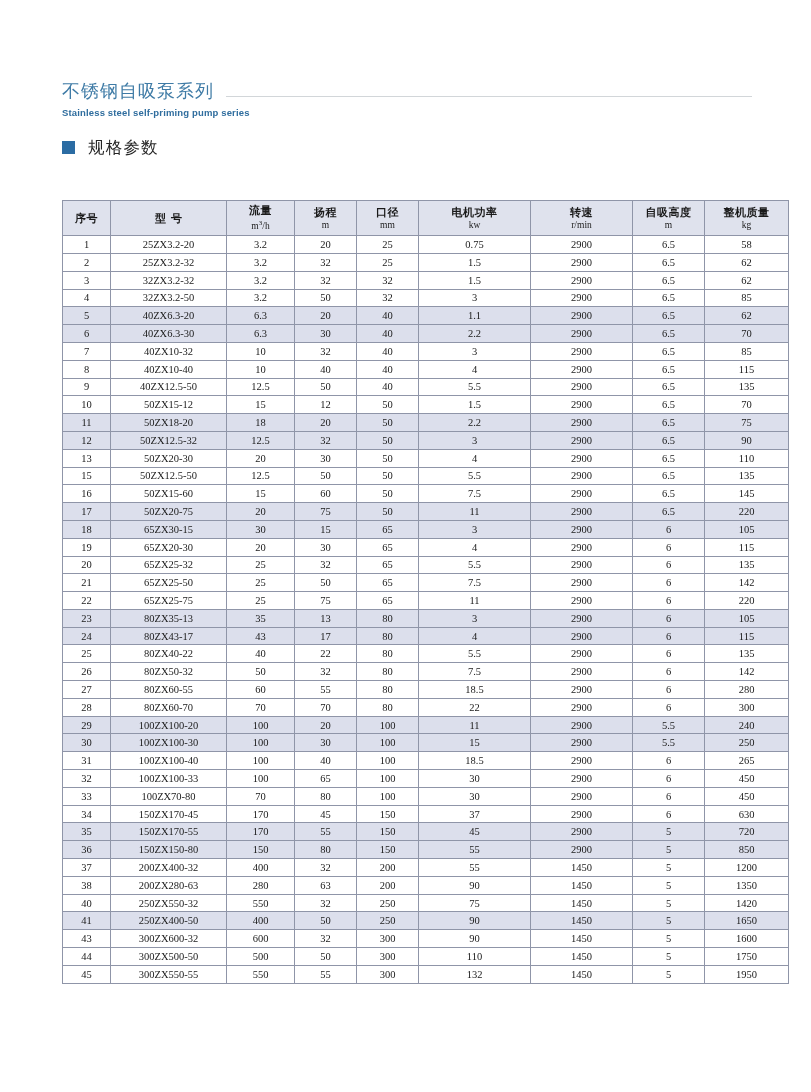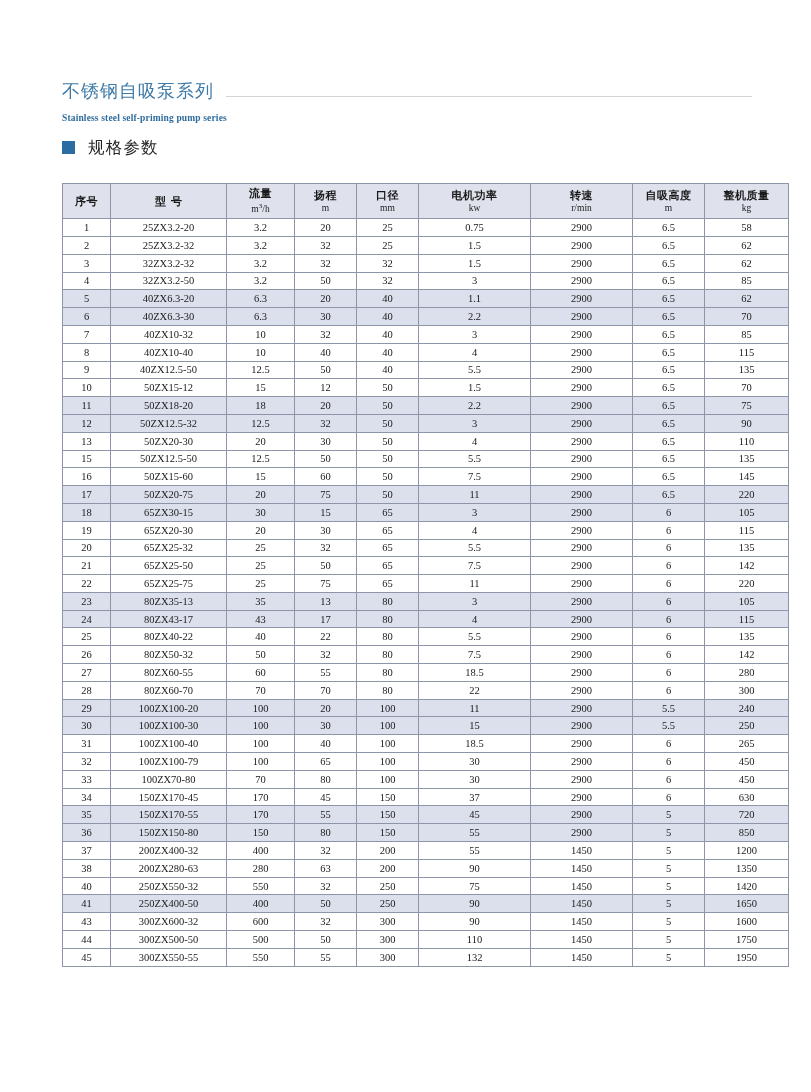--- a/index.html
+++ b/index.html
@@ -39,26 +39,26 @@
     white-space: nowrap;
   }
   .title-rule {
     flex: 1;
     height: 1px;
     background: #d2d6d9;
     margin-left: 12px;
     margin-bottom: 5px;
   }
   .title-en {
-    font-family: Liberation Serif, serif;
+    font-family: Liberation Sans, sans-serif;
     font-size: 9.5px;
     font-weight: bold;
     color: #2f6d9e;
     letter-spacing: 0.15px;
-    margin-top: 11px;
+    margin-top: 5px;
     white-space: nowrap;
   }
 
   
   .section {
     position: absolute;
     left: 62px;
     top: 138px;
     display: flex;
     align-items: center;
@@ -82,20 +82,21 @@
   .table-wrap {
     position: absolute;
     left: 62px;
     top: 183px;
     width: 686px;
   }
   table.spec {
     width: 686px;
     border-collapse: collapse;
     table-layout: fixed;
+    margin-top: 17px;
   }
   table.spec th, table.spec td {
     border: 1px solid #8f95a8;
     text-align: center;
     vertical-align: middle;
     color: #1a1a1a;
     padding: 0;
   }
   table.spec thead th {
     background: #dfe2ed;
@@ -537,21 +538,21 @@
             <td>100</td>
             <td>40</td>
             <td>100</td>
             <td>18.5</td>
             <td>2900</td>
             <td>6</td>
             <td>265</td>
           </tr>
           <tr class="plain">
             <td>32</td>
-            <td>100ZX100-79</td>
+            <td>100ZX100-33</td>
             <td>100</td>
             <td>65</td>
             <td>100</td>
             <td>30</td>
             <td>2900</td>
             <td>6</td>
             <td>450</td>
           </tr>
           <tr class="plain">
             <td>33</td>

